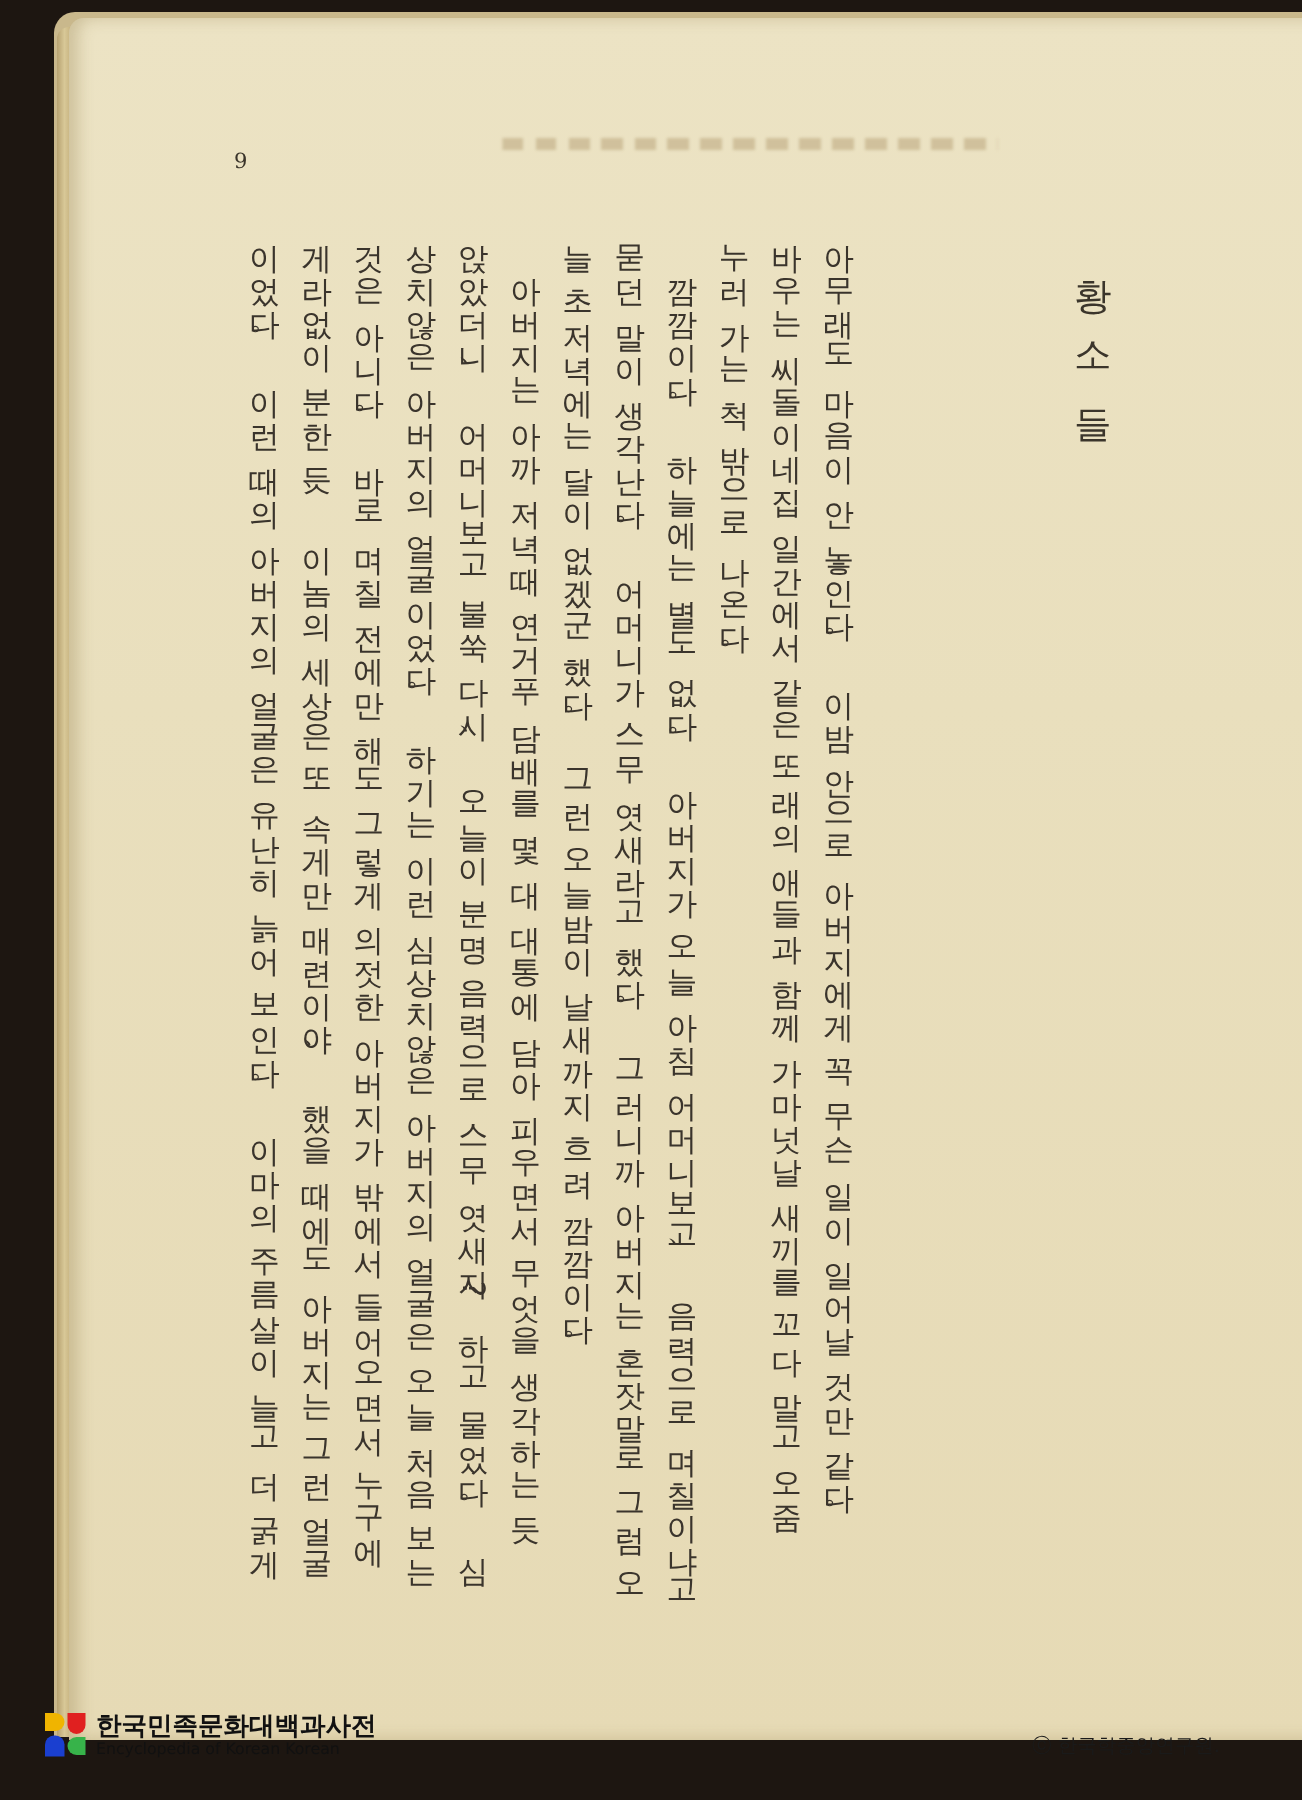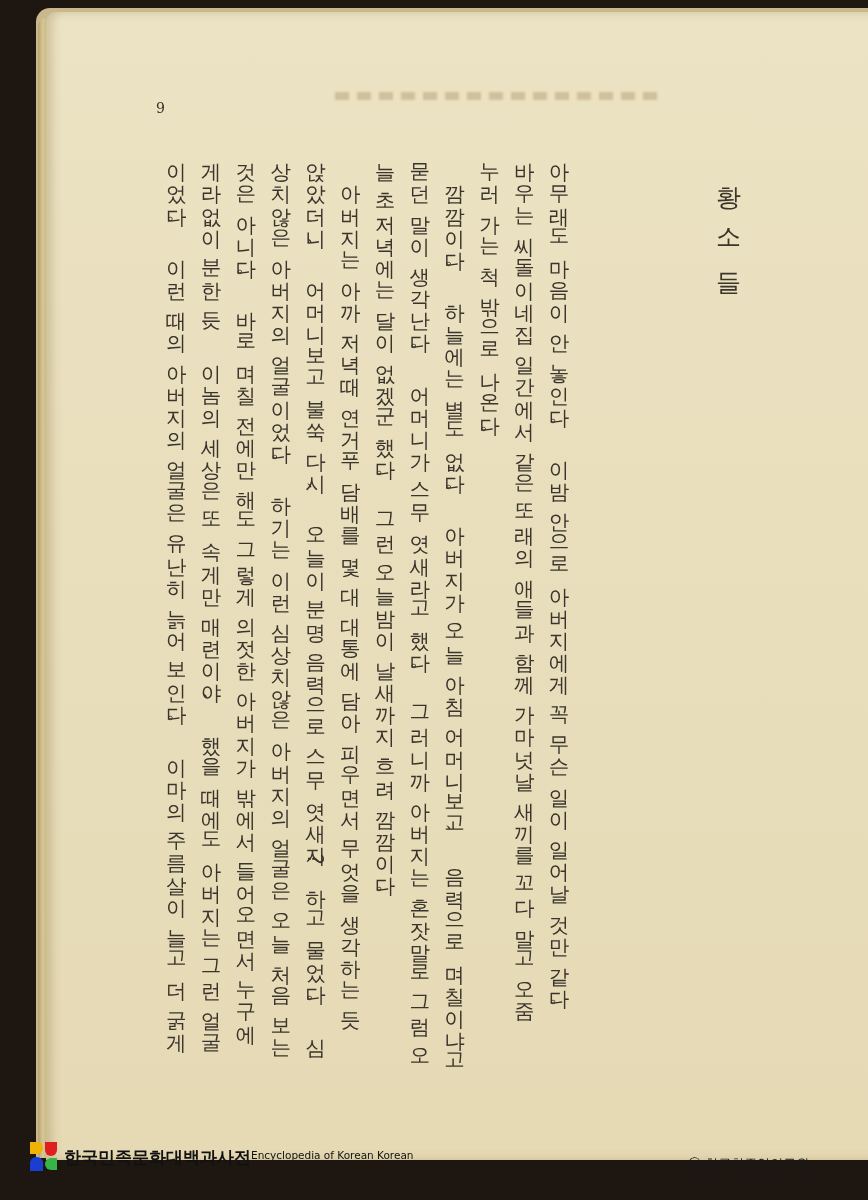--- a/index.html
+++ b/index.html
@@ -59,21 +59,21 @@
   .footer-logo {
     position: absolute; left: 30px; top: 1140px; height: 34px;
     display: flex; align-items: center; gap: 4px;
   }
   .logo-mark { width: 30px; height: 30px; position: relative; }
   .logo-mark span { position: absolute; display: block; }
   .lm-y { left: 0; top: 0; width: 13px; height: 12px; background: #f0b400; border-radius: 0 6px 6px 0; }
   .lm-r { left: 15px; top: 0; width: 12px; height: 14px; background: #e02020; border-radius: 0 0 6px 6px; }
   .lm-b { left: 0; top: 15px; width: 13px; height: 14px; background: #1a3fd0; border-radius: 6px 6px 0 0; }
   .lm-g { left: 15px; top: 16px; width: 12px; height: 12px; background: #37b34a; border-radius: 6px 0 0 6px; }
-  .logo-text { display: flex; flex-direction: row; line-height: 1; }
+  .logo-text { display: flex; flex-direction: column; line-height: 1; }
   .logo-ko { font-family: "DejaVu Sans", sans-serif; font-size: 17px; color: #111; font-weight: bold; }
   .logo-en { font-family: "DejaVu Sans", sans-serif; font-size: 10.5px; color: #111; margin-top: 1px; }
   .copyright {
     position: absolute; left: 688px; top: 1155px;
     font-family: "DejaVu Sans", sans-serif; font-size: 13px; color: #1a1a1a; text-align: center;
   }
 </style>
 </head>
 <body>
 

